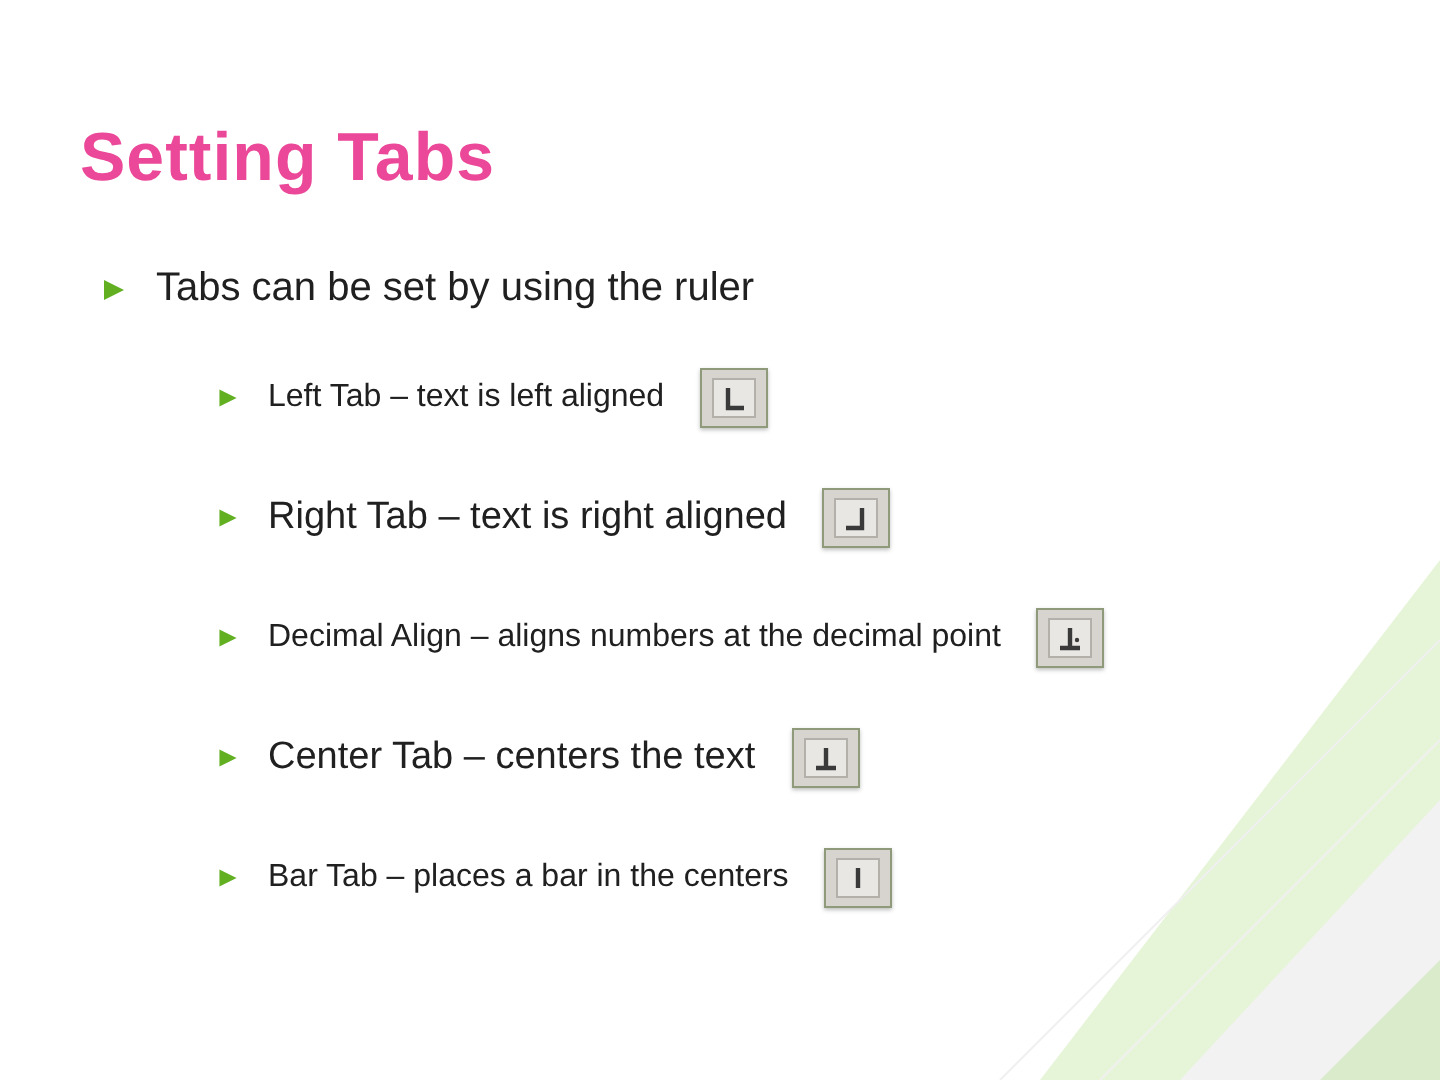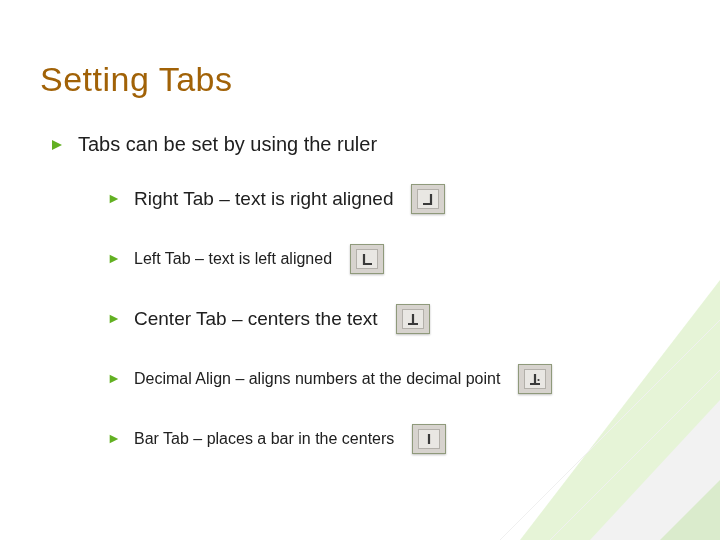--- a/index.html
+++ b/index.html
@@ -11,22 +11,22 @@
     overflow: hidden;
   }
   
   .decor { position: absolute; right: 0; bottom: 0; width: 260px; height: 260px; pointer-events: none; opacity: 0.22; }
   .decor svg { width: 100%; height: 100%; }
 
   .slide { position: relative; padding: 60px 40px 40px 40px; }
 
   .title {
     font-size: 34px;
-    font-weight: 400;
-    color: #a16207;
+    font-weight: 700;
+    color: #ec4899;
     letter-spacing: 0.5px;
     margin-bottom: 34px;
   }
 
   .level1 {
     display: flex;
     align-items: center;
     font-size: 20px;
     color: #202020;
     margin-bottom: 28px;
@@ -97,20 +97,36 @@
     <span class="bullet-icon">
       <svg width="14" height="14" viewBox="0 0 14 14">
           <polygon points="2,2 12,7 2,12" fill="#62b022"></polygon>
         </svg>
     </span>
     <span class="txt">Tabs can be set by using the ruler</span>
   </div>
 
   <div class="level2-list">
 
+    <div class="level2">
+      <span class="bullet-icon">
+        <svg width="12" height="12" viewBox="0 0 14 14">
+            <polygon points="2,2 12,7 2,12" fill="#62b022"></polygon>
+          </svg>
+      </span>
+      <span class="txt">Left Tab – text is left aligned</span>
+      <span class="tab-icon">
+        <span class="inner">
+          <svg width="14" height="14" viewBox="0 0 14 14">
+              <path d="M4 2 L4 12 L12 12" stroke="#3a3a3a" stroke-width="2.2" fill="none"></path>
+            </svg>
+        </span>
+      </span>
+    </div>
+
     <div class="level2 large">
       <span class="bullet-icon">
         <svg width="12" height="12" viewBox="0 0 14 14">
             <polygon points="2,2 12,7 2,12" fill="#62b022"></polygon>
           </svg>
       </span>
       <span class="txt">Right Tab – text is right aligned</span>
       <span class="tab-icon">
         <span class="inner">
           <svg width="14" height="14" viewBox="0 0 14 14">
@@ -119,25 +135,26 @@
         </span>
       </span>
     </div>
 
     <div class="level2">
       <span class="bullet-icon">
         <svg width="12" height="12" viewBox="0 0 14 14">
             <polygon points="2,2 12,7 2,12" fill="#62b022"></polygon>
           </svg>
       </span>
-      <span class="txt">Left Tab – text is left aligned</span>
+      <span class="txt">Decimal Align – aligns numbers at the decimal point</span>
       <span class="tab-icon">
         <span class="inner">
           <svg width="14" height="14" viewBox="0 0 14 14">
-              <path d="M4 2 L4 12 L12 12" stroke="#3a3a3a" stroke-width="2.2" fill="none"></path>
+              <path d="M7 2 L7 12 M2 12 L12 12" stroke="#3a3a3a" stroke-width="2.2" fill="none"></path>
+              <circle cx="10.5" cy="8" r="1.1" fill="#3a3a3a"></circle>
             </svg>
         </span>
       </span>
     </div>
 
     <div class="level2 large">
       <span class="bullet-icon">
         <svg width="12" height="12" viewBox="0 0 14 14">
             <polygon points="2,2 12,7 2,12" fill="#62b022"></polygon>
           </svg>
@@ -151,37 +168,20 @@
         </span>
       </span>
     </div>
 
     <div class="level2">
       <span class="bullet-icon">
         <svg width="12" height="12" viewBox="0 0 14 14">
             <polygon points="2,2 12,7 2,12" fill="#62b022"></polygon>
           </svg>
       </span>
-      <span class="txt">Decimal Align – aligns numbers at the decimal point</span>
-      <span class="tab-icon">
-        <span class="inner">
-          <svg width="14" height="14" viewBox="0 0 14 14">
-              <path d="M7 2 L7 12 M2 12 L12 12" stroke="#3a3a3a" stroke-width="2.2" fill="none"></path>
-              <circle cx="10.5" cy="8" r="1.1" fill="#3a3a3a"></circle>
-            </svg>
-        </span>
-      </span>
-    </div>
-
-    <div class="level2">
-      <span class="bullet-icon">
-        <svg width="12" height="12" viewBox="0 0 14 14">
-            <polygon points="2,2 12,7 2,12" fill="#62b022"></polygon>
-          </svg>
-      </span>
       <span class="txt">Bar Tab – places a bar in the centers</span>
       <span class="tab-icon">
         <span class="inner">
           <svg width="14" height="14" viewBox="0 0 14 14">
               <path d="M7 2 L7 12" stroke="#3a3a3a" stroke-width="2.2" fill="none"></path>
             </svg>
         </span>
       </span>
     </div>
 

